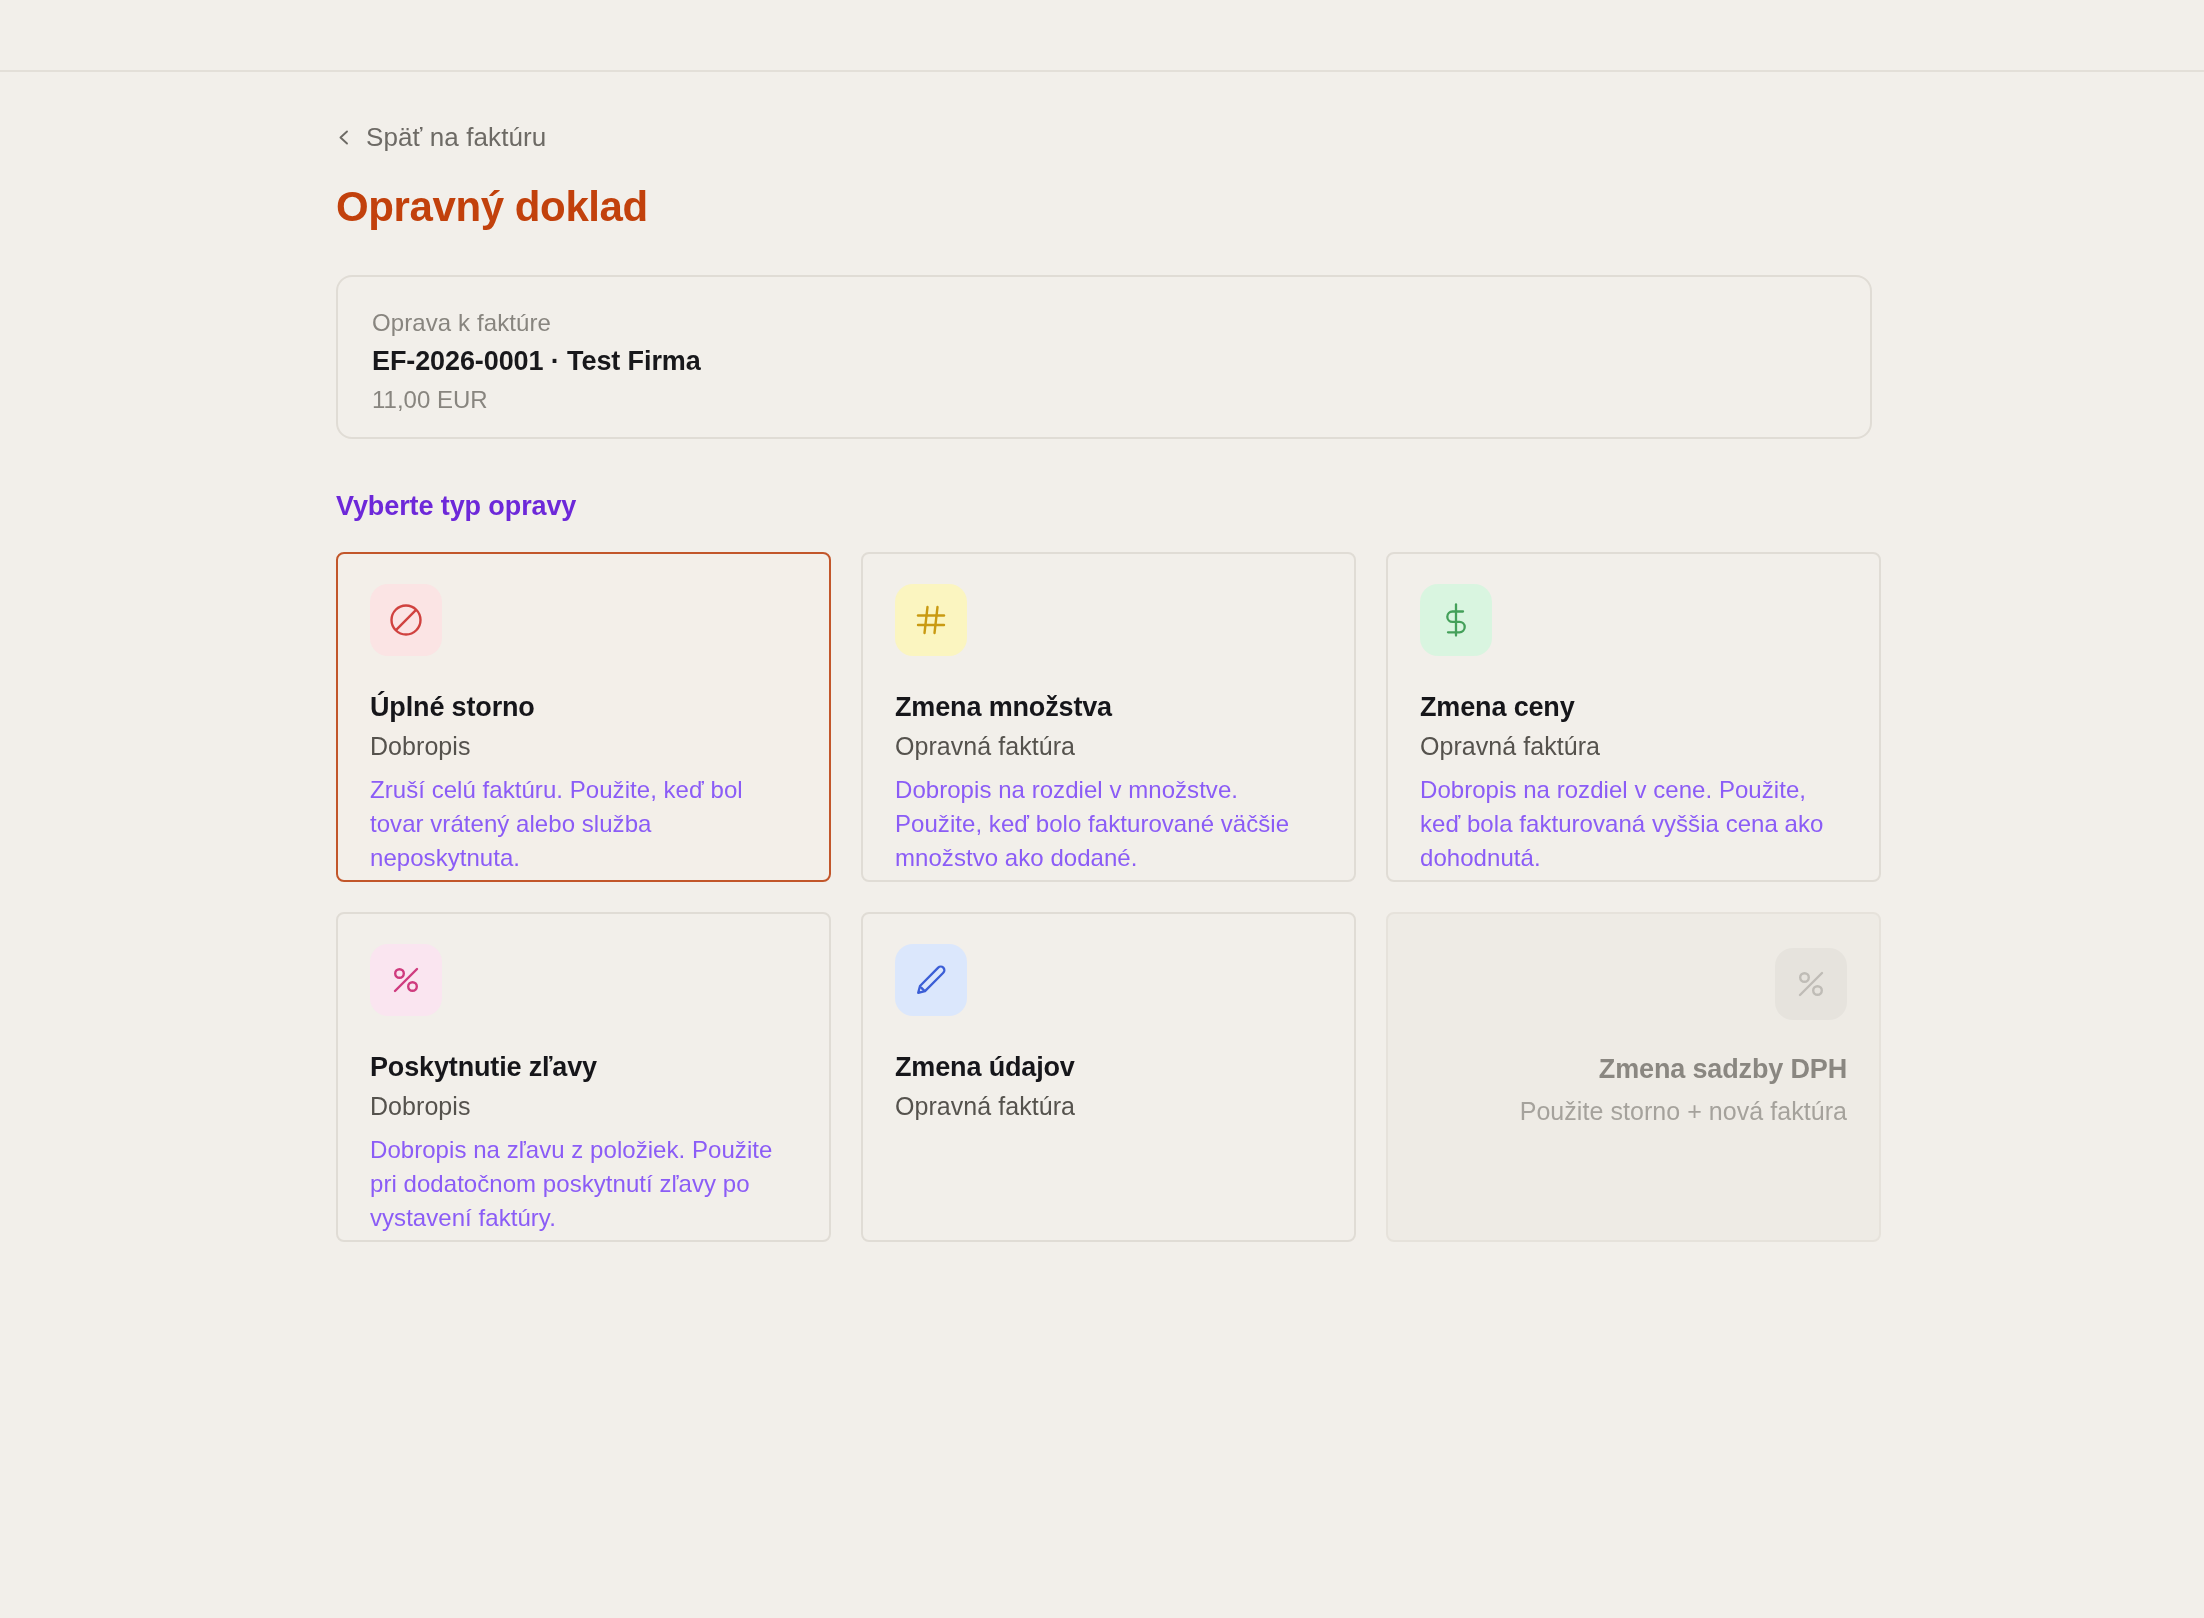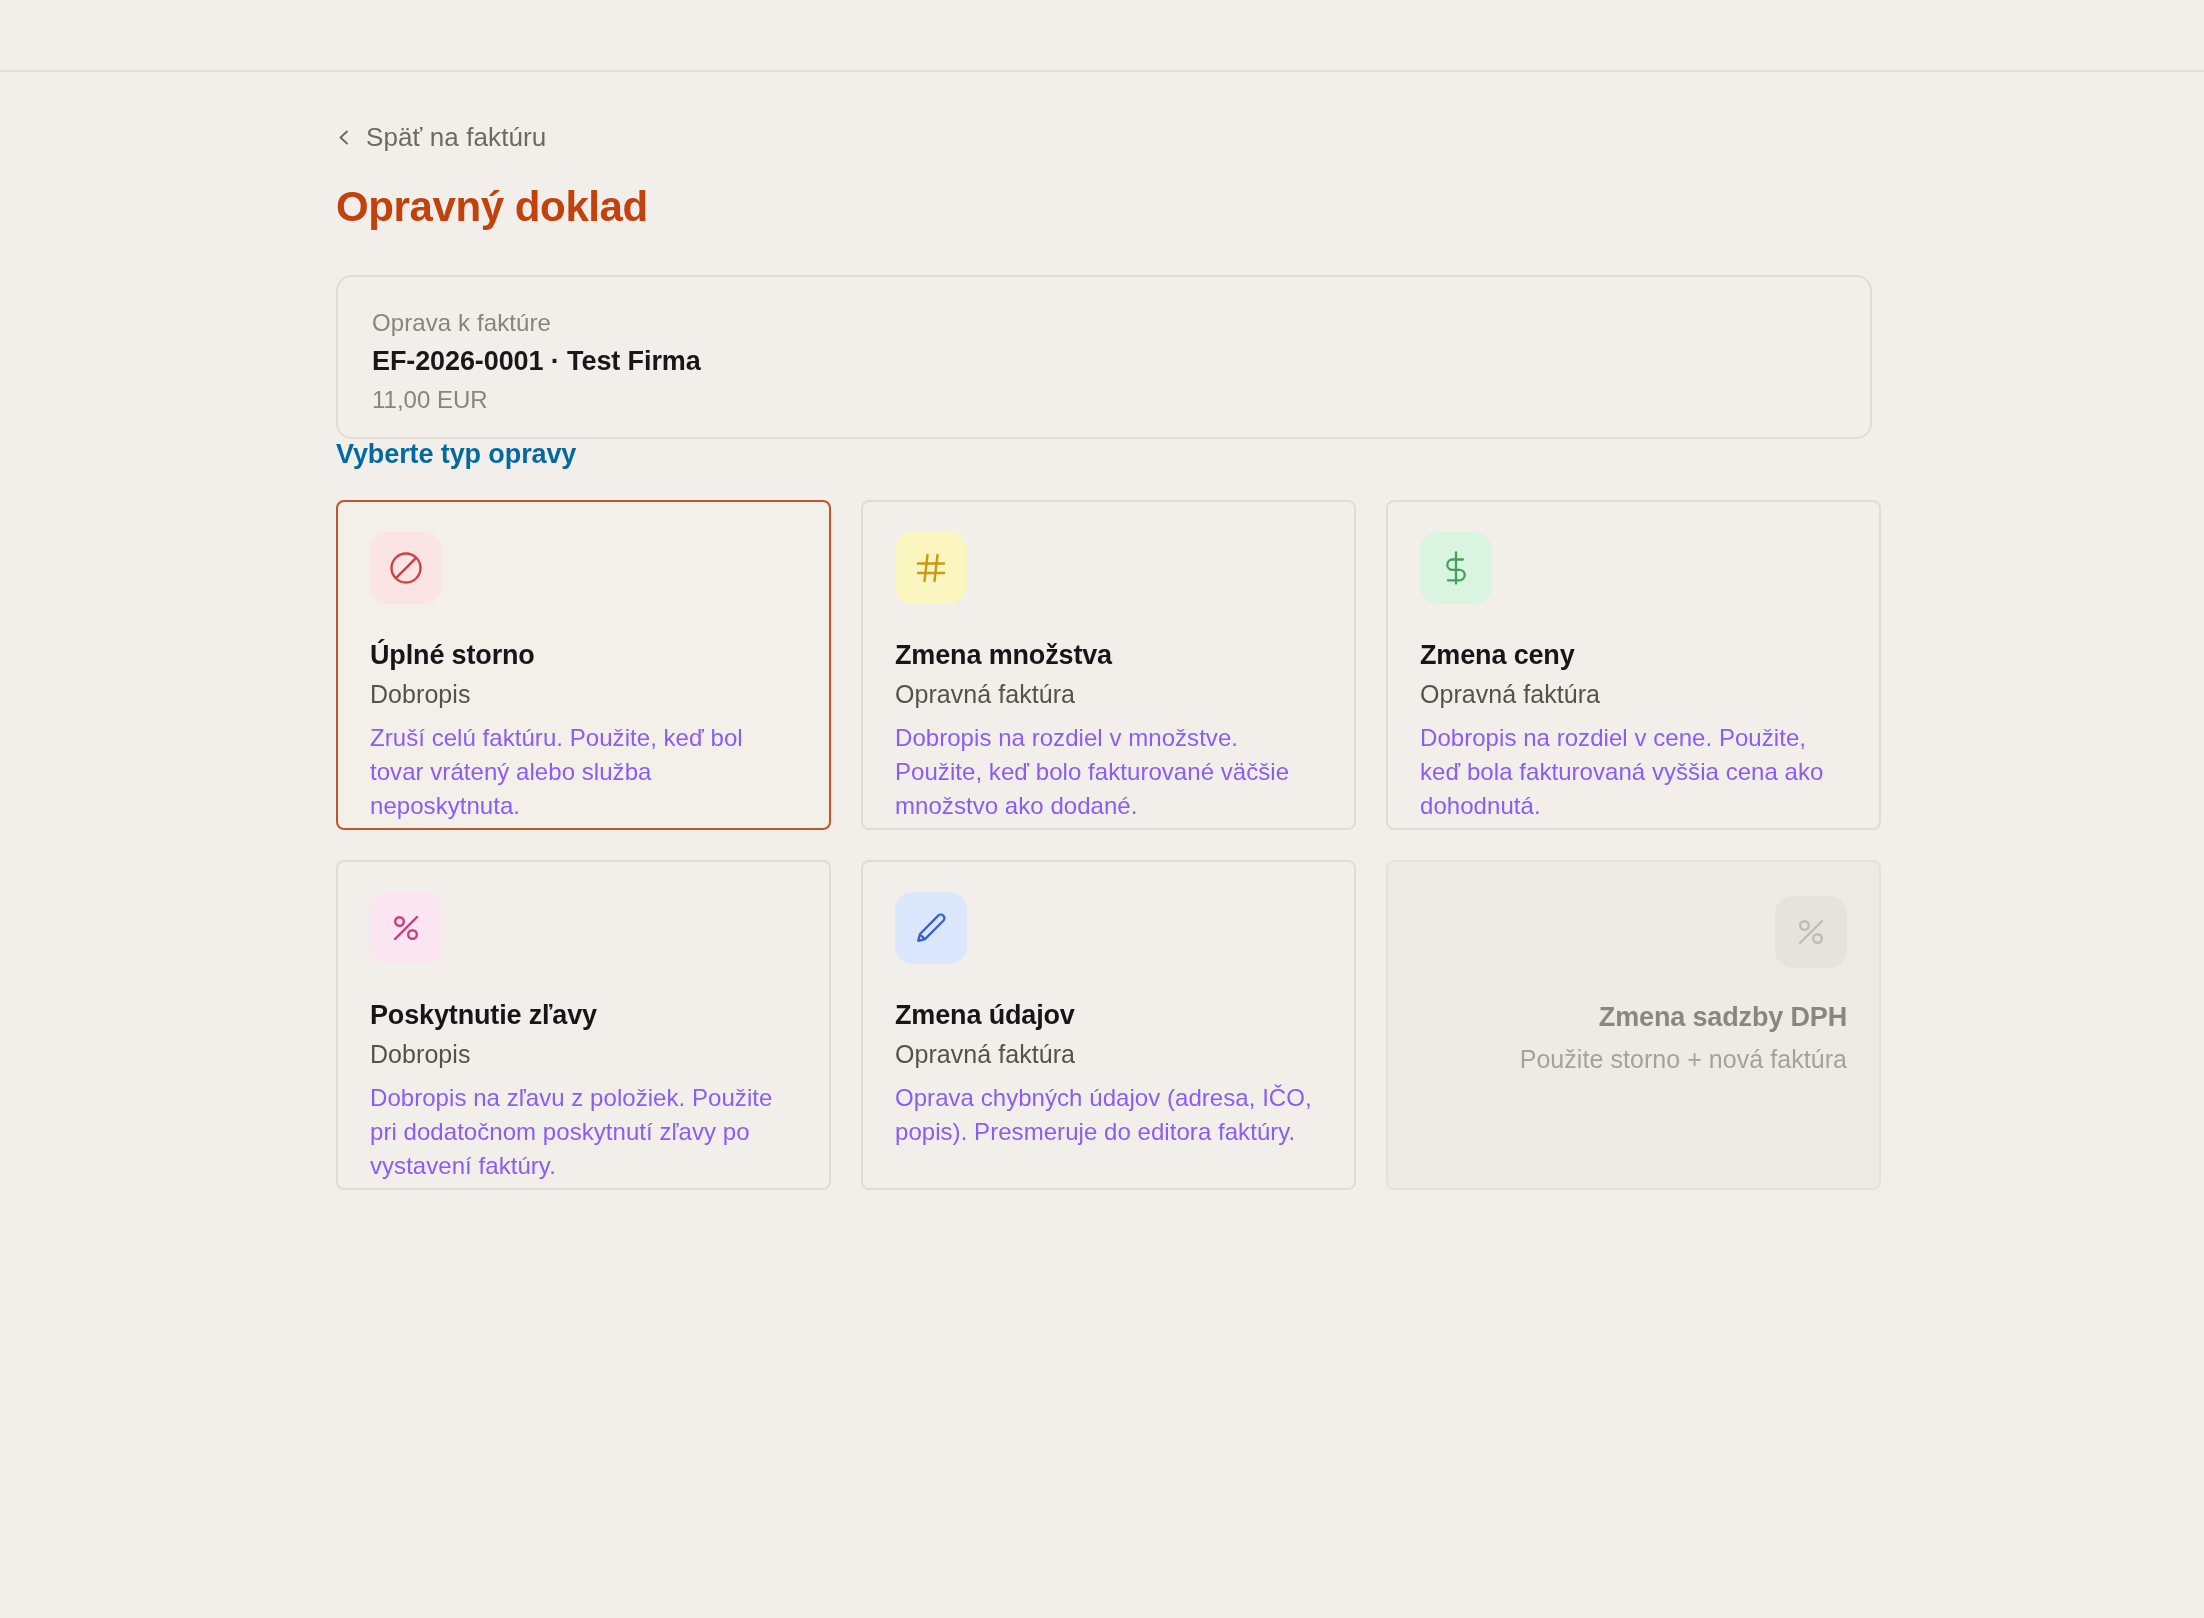--- a/index.html
+++ b/index.html
@@ -98,23 +98,24 @@
     letter-spacing: -0.1px;
   }
   .ref-amount {
     margin-top: 9px;
     font-size: 24px;
     color: #88857f;
   }
 
   
   .section-heading {
+    margin-top: 52px;
     font-size: 27px;
     font-weight: 700;
-    color: #0369a1;
+    color: #6d28d9;
     letter-spacing: -0.1px;
   }
 
   
   .card-grid {
     margin-top: 30px;
     display: grid;
     grid-template-columns: repeat(3, 495px);
     gap: 30px 30px;
   }
@@ -278,21 +279,20 @@
         <div class="icon-tile" style="background:#dbe7fc">
           <svg width="38" height="38" viewBox="0 0 38 38" fill="none">
             <g stroke="#3b5ed6" stroke-width="2.3" stroke-linejoin="round" stroke-linecap="round" fill="none">
               <path d="M26.2 6.6 a3.6 3.6 0 0 1 5.1 5.1 L13.0 30.1 L6.2 31.8 L8.0 25.0 Z"></path>
               <line x1="9.2" y1="26.6" x2="12.0" y2="29.4"></line>
             </g>
           </svg>
         </div>
         <div class="opt-title">Zmena údajov</div>
         <div class="opt-kind">Opravná faktúra</div>
-        <div class="opt-desc">Oprava chybných údajov (adresa, IČO, popis). Presmeruje do editora faktúry.</div>
       </div>
 
       <div class="opt-card disabled">
         <div class="icon-tile" style="background:#e6e3dd">
           <svg width="36" height="36" viewBox="0 0 36 36" fill="none">
             <g stroke="#bfbcb6" stroke-width="2.4" stroke-linecap="round" fill="none">
               <line x1="7" y1="29" x2="29" y2="7"></line>
               <circle cx="11.5" cy="11.5" r="4.3"></circle>
               <circle cx="24.5" cy="24.5" r="4.3"></circle>
             </g>

